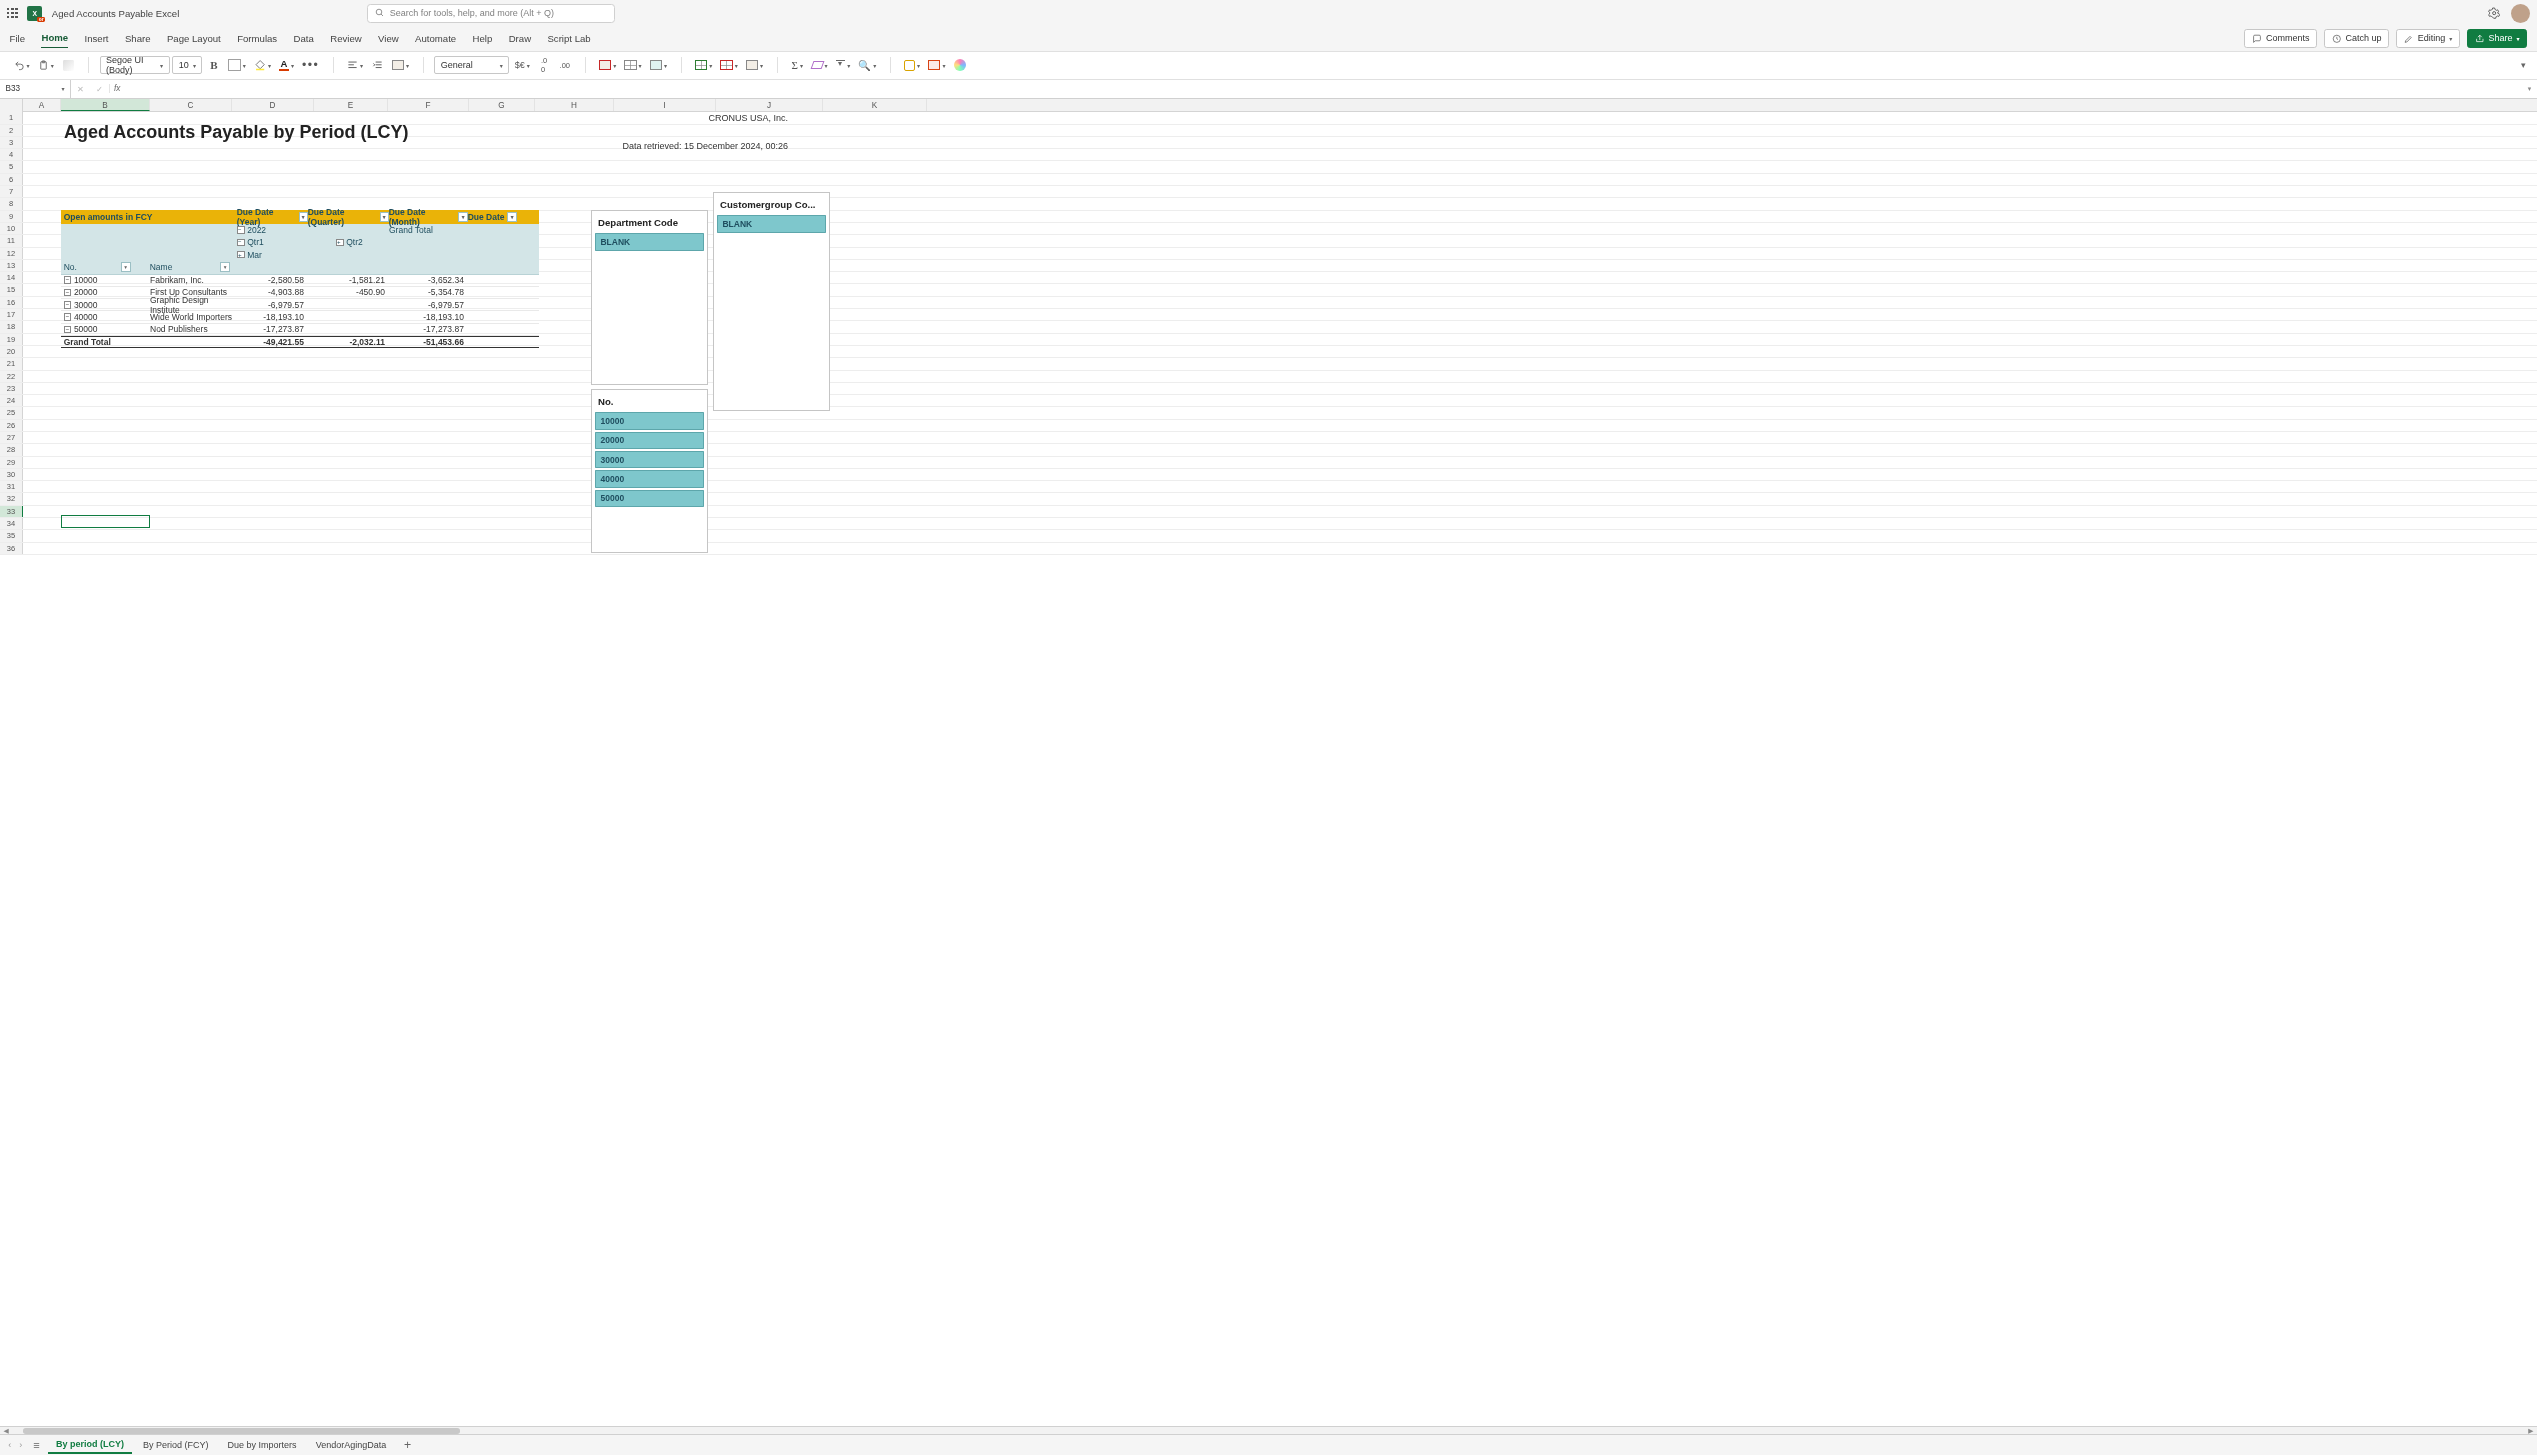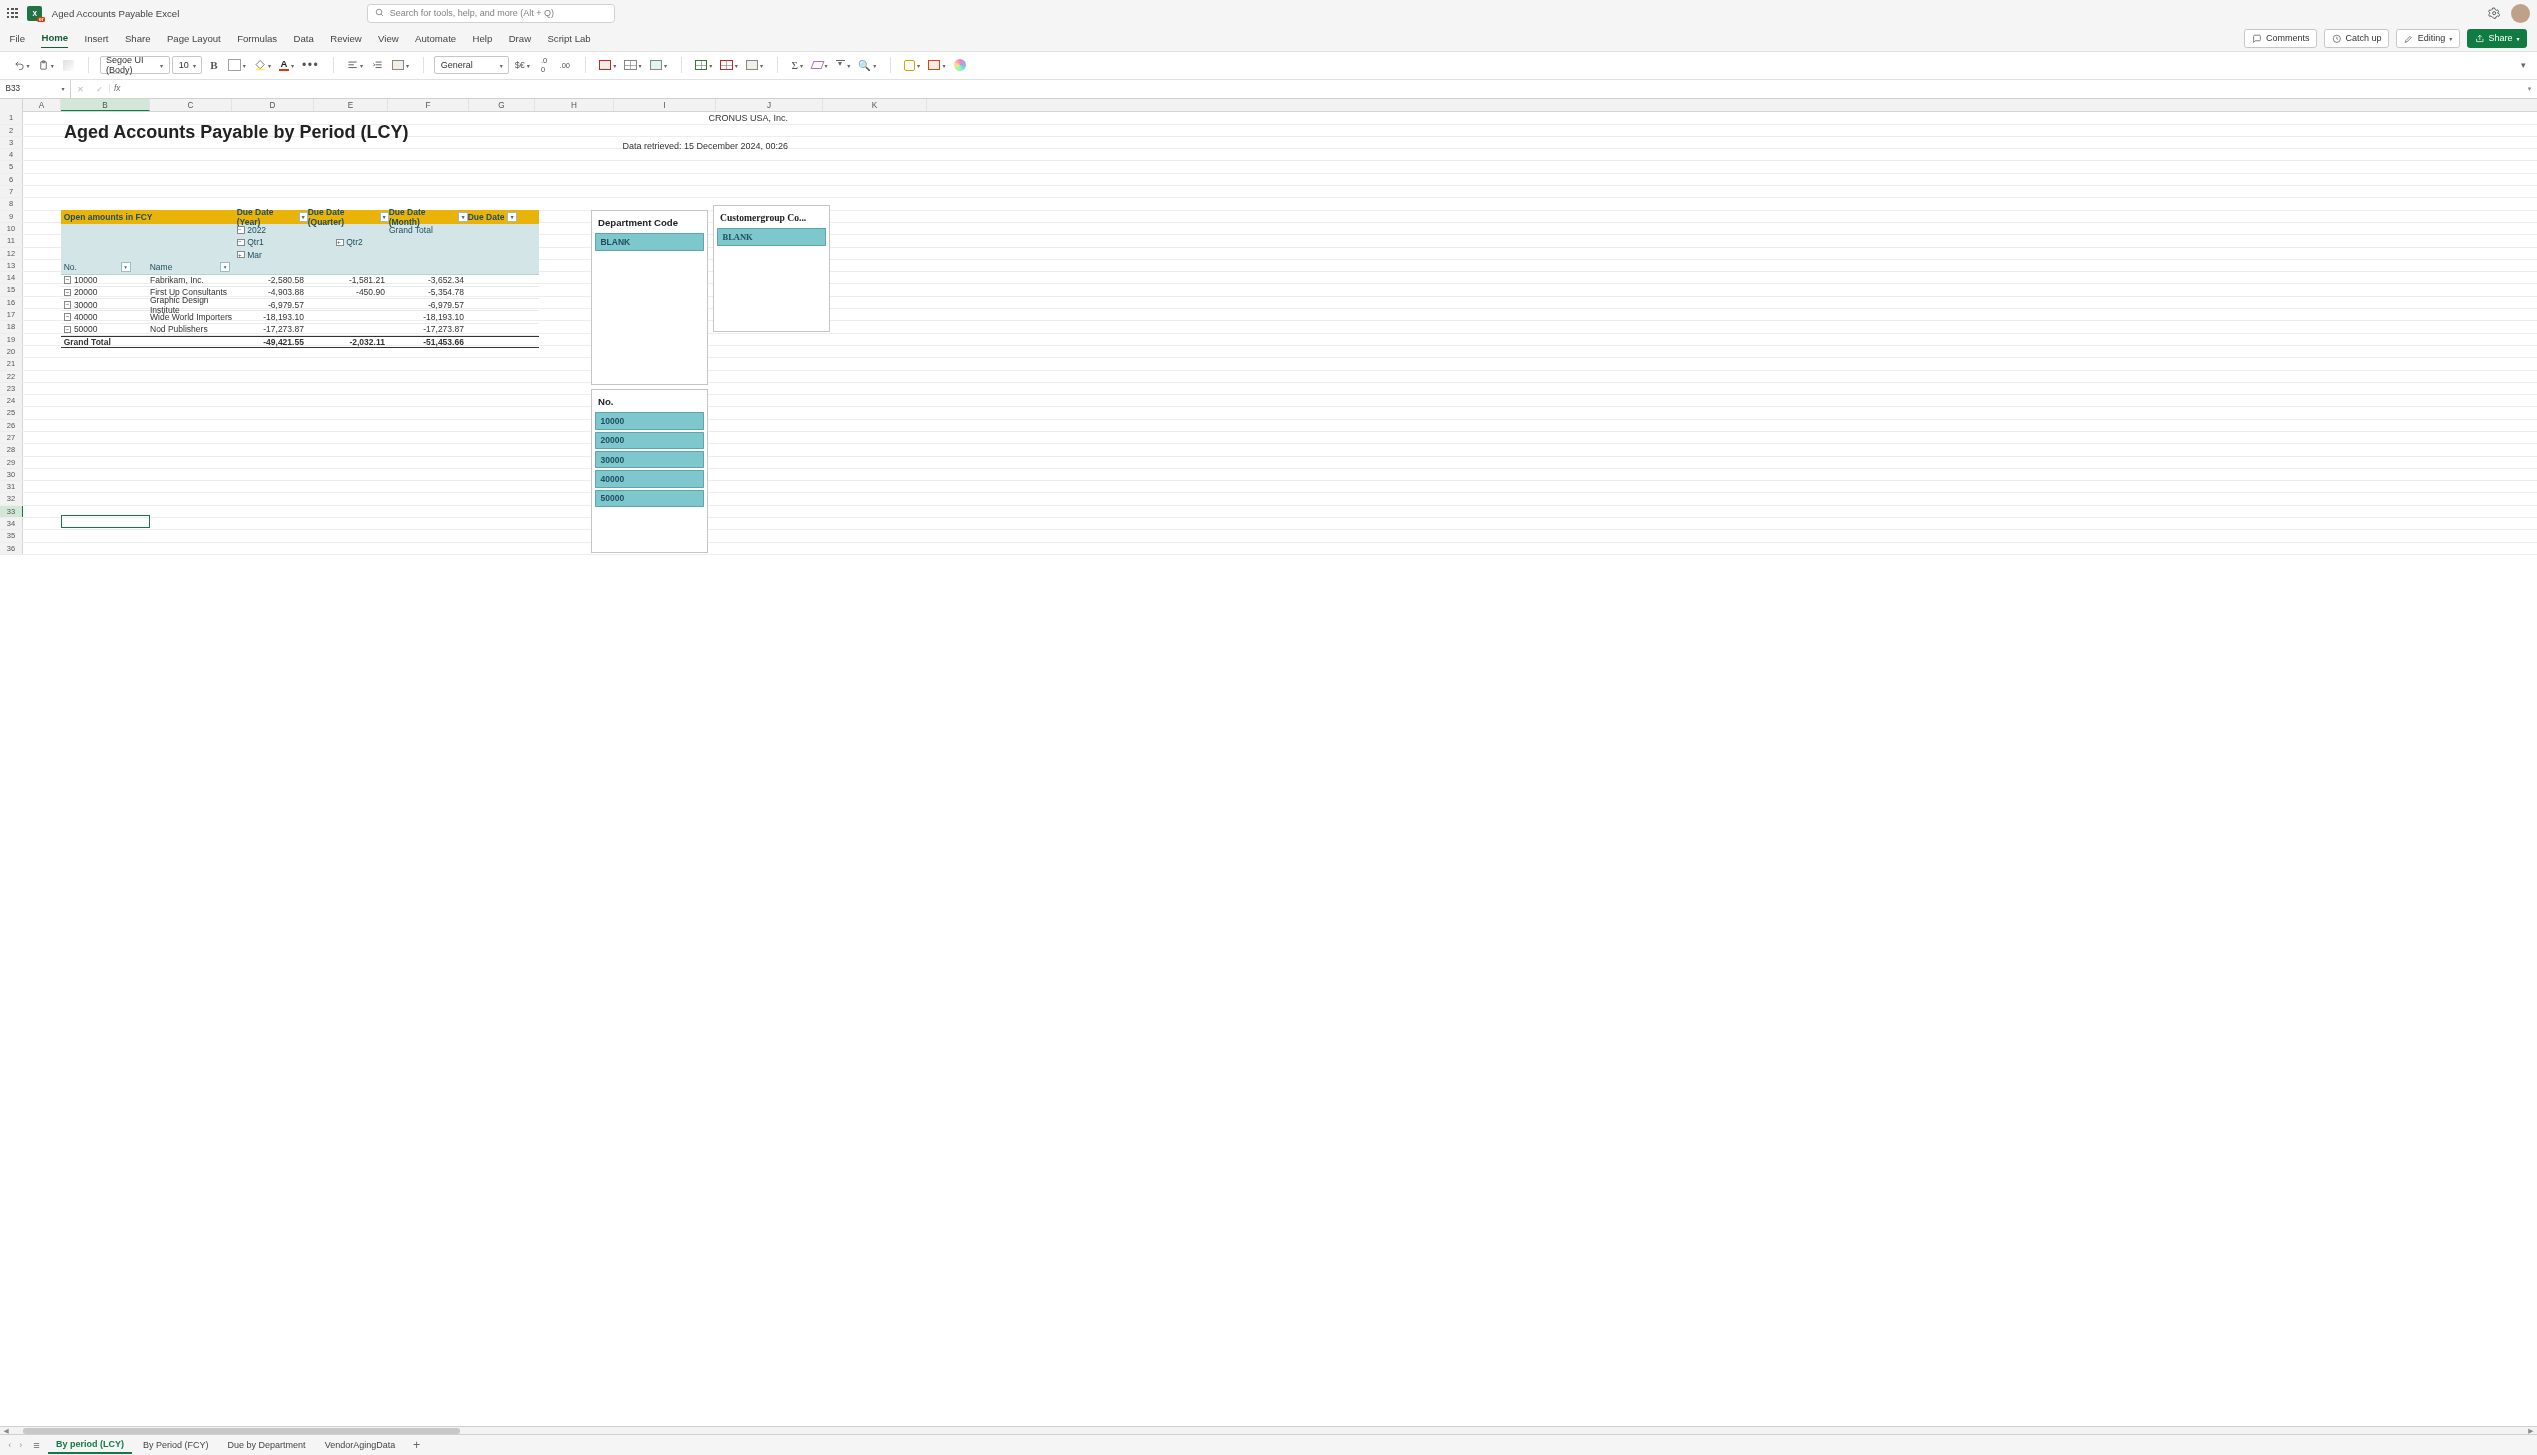--- a/index.html
+++ b/index.html
@@ -249,21 +249,21 @@
   }
   .slicer h4{
     margin:1.4px 2.7px 5.5px; font-size:9.6px; font-weight:700; color:#222;
   }
   .slicer-item{
     background:#7ec7cc; border:0.7px solid #5da6ab; margin:2px 0;
     padding:2.7px 4.1px; font-size:8.5px; color:#1f4e5f; font-weight:600;
     border-radius:0.7px;
   }
   .slicer.dep{ left:568px; top:98px; height:175px;}
-  .slicer.cg { left:690px; top:93px; height:127px;font-family:Liberation Serif, serif;}
+  .slicer.cg { left:690px; top:80px; height:219px;}
   .slicer.no { left:568px; top:277px; height:164px;}
 
   .sel-cursor{
     position:absolute; left:38px; top:403px; width:89px; height:12.3px;
     border:1.4px solid #107c41;
   }
 
   .hscroll{
     position:absolute; left:0; bottom:0; height:8.2px; width:100%;
     background:#f2f2f2; border-top:0.7px solid #d0d0d0;
@@ -805,17 +805,17 @@
     <span class="arr r">▶</span>
   </div>
 </div>
 
 <div class="sheet-tabs">
   <span class="sheet-nav">‹</span>
   <span class="sheet-nav">›</span>
   <span class="sheet-menu">≡</span>
   <div class="sheet active">By period (LCY)</div>
   <div class="sheet">By Period (FCY)</div>
-  <div class="sheet">Due by Department</div>
+  <div class="sheet">Due by Importers</div>
   <div class="sheet">VendorAgingData</div>
   <span class="sheet-add">+</span>
 </div>
 
 
 </body></html>

